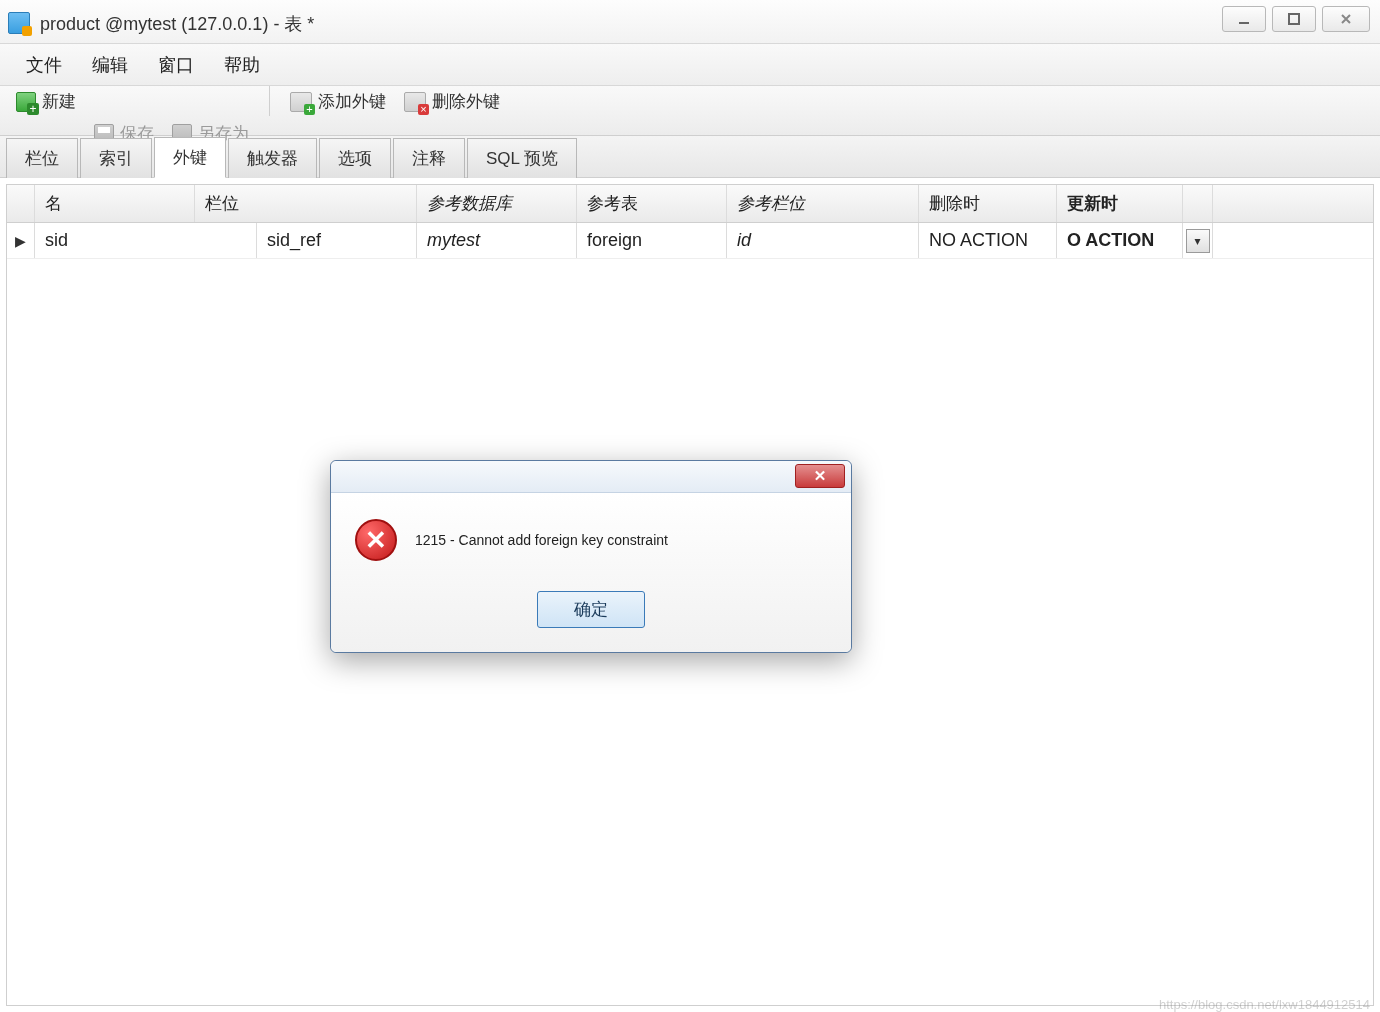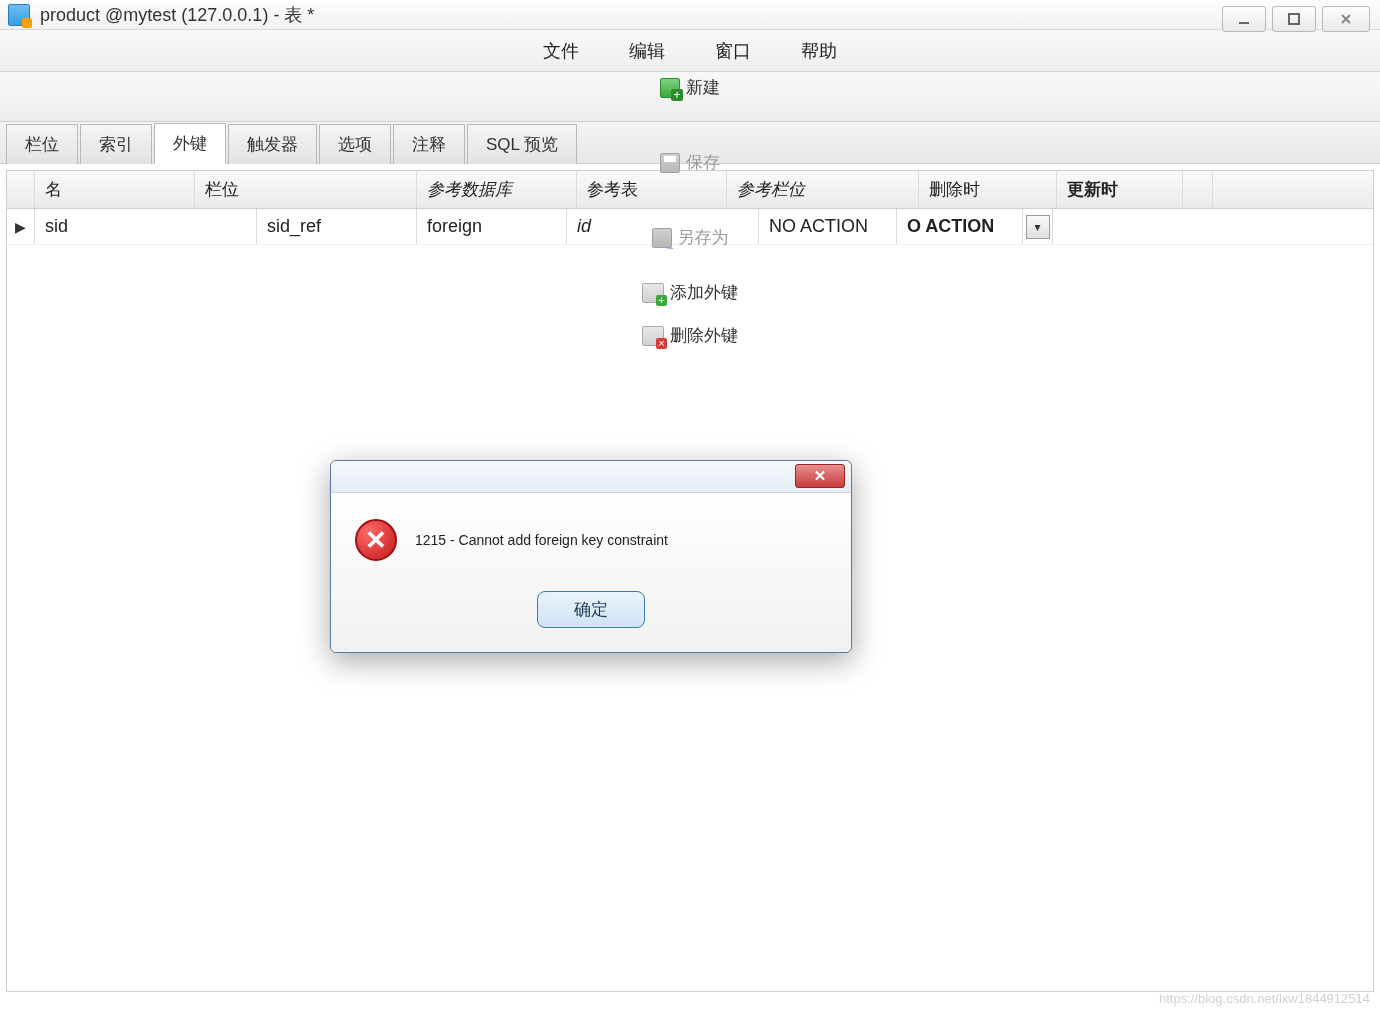--- a/index.html
+++ b/index.html
@@ -7,26 +7,26 @@
       font-family: "Microsoft YaHei", "Segoe UI", Tahoma, sans-serif;
       font-size: 16px;
       background: #fff;
       width: 1380px;
       height: 1012px;
       overflow: hidden;
       position: relative;
     }
     
     .titlebar {
-      height: 30px;
+      height: 44px;
       background: linear-gradient(#fdfdfd, #f2f2f2);
       border-bottom: 1px solid #d8d8d8;
       display: flex;
-      align-items: center;
-      padding: 0 6px 0 8px;
+      align-items: flex-start;
+      padding: 12px 6px 0 8px;
       position: relative;
     }
     .titlebar .app-icon {
       width: 22px; height: 22px;
       margin-right: 10px;
       background: linear-gradient(#6dbef2, #3a9fe0);
       border: 1px solid #2a7db8;
       border-radius: 2px;
       position: relative;
     }
@@ -56,38 +56,36 @@
       font-size: 15px;
     }
     .win-btn.close { width: 48px; }
     
     .menubar {
       height: 42px;
       background: linear-gradient(#f9f9f9,#eeeeee);
       border-bottom: 1px solid #d8d8d8;
       display: flex;
       align-items: center;
-      padding: 0 8px;
-      gap: 50px;
+      padding: 0 26px;
+      gap: 30px;
       font-size: 18px;
       color: #222;
-      justify-content: center;
     }
     .menu-item { cursor: default; }
     
     .toolbar {
       height: 50px;
       background: linear-gradient(#f9f9f9,#ececec);
       border-bottom: 1px solid #cfcfcf;
       display: flex;
-      align-items: center;
+      align-items: flex-start;
       padding: 0 10px;
-      gap: 12px;
+      gap: 6px;
       font-size: 17px;
-      flex-direction: column;
     }
     .tool-btn {
       display: flex; align-items: center; gap: 6px;
       padding: 4px 6px;
       color: #333;
     }
     .tool-btn.disabled { color: #9a9a9a; margin-top: 32px; }
     .tool-sep { width: 1px; height: 30px; background: #cfcfcf; margin: 0 8px; }
     .tb-icon { width: 20px; height: 20px; display: inline-block; }
     .ic-new { background: linear-gradient(#7fd27f,#3aa83a); border:1px solid #2d8a2d; border-radius:2px; position:relative; }
@@ -217,36 +215,36 @@
       display:flex; align-items:center; justify-content:center;
       color:#fff; font-size:26px; font-weight:bold;
     }
     .dlg-msg { font-size: 14px; color:#222; }
     .dlg-actions { text-align:center; margin-top: 30px; }
     .dlg-ok {
       padding: 6px 36px;
       font-size: 17px;
       border: 1px solid #3a7ab8;
       background: linear-gradient(#eaf3fb,#cfe4f6);
-      border-radius: 8px;
+      border-radius: 3px;
       color:#1a3a5a;
       text-align:center;
     }
     .watermark {
       position:absolute;
       left: 480px; top: 498px;
       font-size: 22px;
       color: rgba(120,120,120,.22);
       letter-spacing: 1px;
       font-family: "Courier New", monospace;
       pointer-events:none;
     }
     .footer-wm {
       position:absolute;
-      right: 10px; bottom: 6px;
+      right: 10px; bottom: 0;
       font-size: 13px;
       color: rgba(120,120,120,.35);
       pointer-events:none;
     }
   </style>
 </head>
 <body>
 
 <div class="titlebar">
   <span class="app-icon"></span>
@@ -320,20 +318,21 @@
     <div class="th col-reftable">参考表</div>
     <div class="th col-refcol">参考栏位</div>
     <div class="th col-ondelete">删除时</div>
     <div class="th col-onupdate">更新时</div>
     <div class="th col-dd"></div>
   </div>
   <div class="trow">
     <div class="td col-marker row-marker">▶</div>
     <div class="td col-field">sid</div>
     <div class="td col-name">sid_ref</div>
+    <div class="td col-db">mytest</div>
     <div class="td col-reftable">foreign</div>
     <div class="td col-refcol">id</div>
     <div class="td col-ondelete">NO ACTION</div>
     <div class="td col-onupdate">O ACTION</div>
     <div class="td col-dd">
       <div class="dd-btn">▾</div>
     </div>
   </div>
 </div>
 

